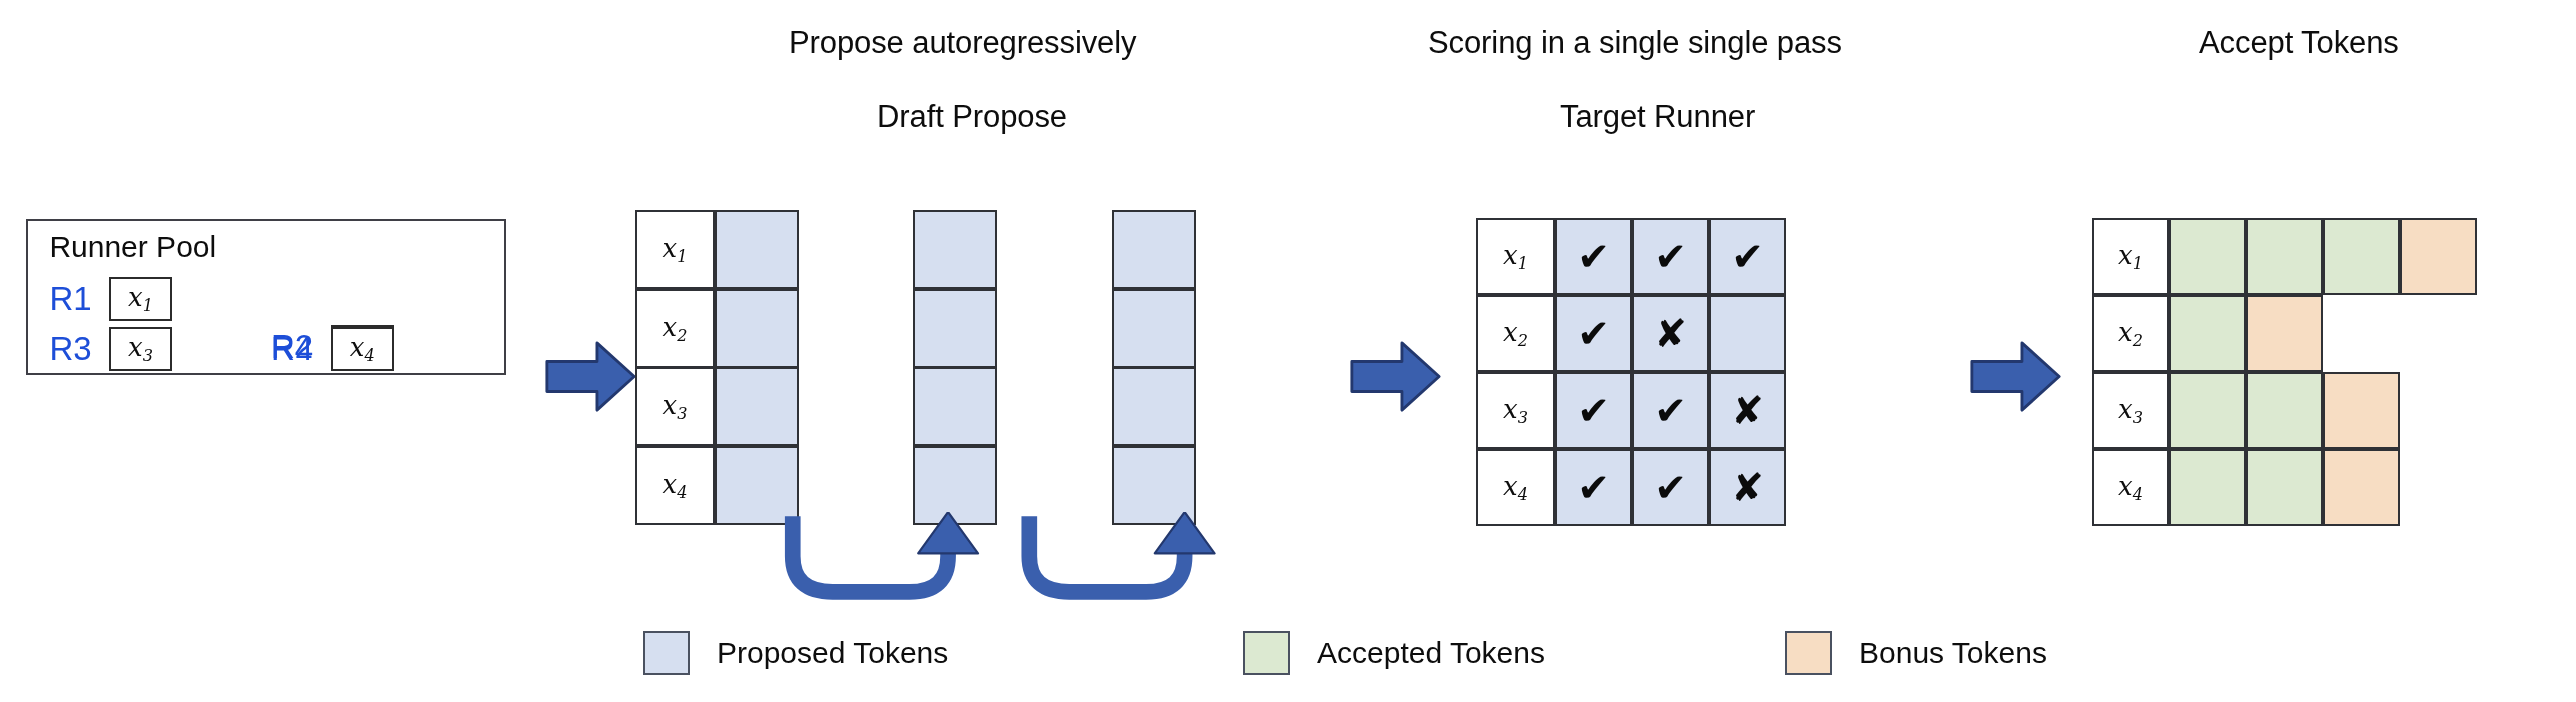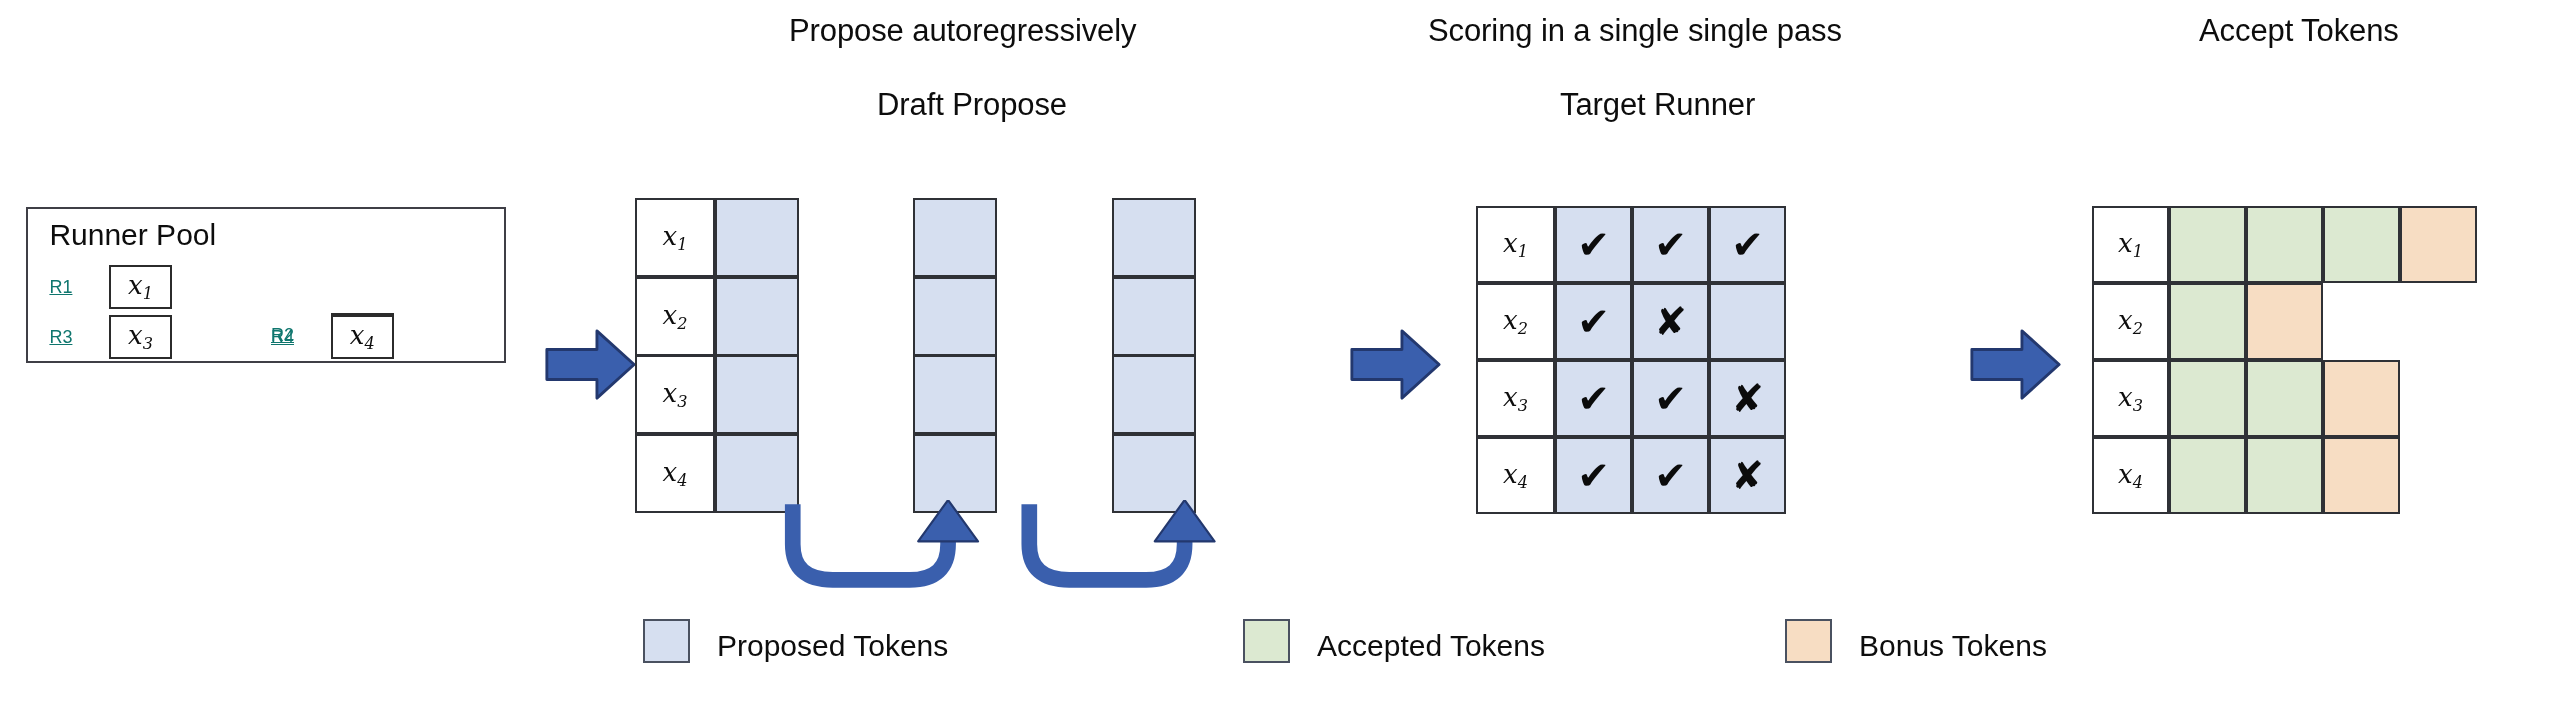--- a/index.html
+++ b/index.html
@@ -9,21 +9,21 @@
   }
   body {
     width: 2576px;
     height: 703px;
     position: relative;
     font-family: "Liberation Sans", sans-serif;
     overflow: hidden;
   }
   .stage {
     position: absolute;
-    left: 0; top: 0;
+    left: 0; top: 12px;
     width: 2576px;
     height: 570px;
   }
   .abs { position: absolute; }
 
   
   .caption {
     position: absolute;
     font-size: 31px;
     color: #0d0d0d;
@@ -50,24 +50,23 @@
     color: #0d0d0d;
     white-space: nowrap;
   }
   .req-row {
     position: absolute;
     display: flex;
     align-items: center;
     gap: 15.7px;
   }
   .req-label {
-    font-size: 18px;
-    color: #0f766e;
+    font-size: 33px;
+    color: #1d4ed8;
     width: 44px;
-    text-decoration: underline;
   }
   .req-cell {
     width: 63px;
     height: 44px;
     border: 2.1px solid #2b2b2b;
     background: #ffffff;
     box-sizing: border-box;
     display: flex;
     align-items: center;
     justify-content: center;
@@ -121,21 +120,21 @@
   #legend {
     position: absolute;
     left: 643px;
     top: 615px;
     width: 1499px;
     height: 64px;
   }
   .legend-item {
     position: absolute;
     display: flex;
-    align-items: flex-end;
+    align-items: center;
     gap: 27px;
   }
   .legend-swatch {
     width: 47px;
     height: 44px;
     border: 2.1px solid #4a5160;
     box-sizing: border-box;
   }
   .legend-label {
     font-size: 30px;

